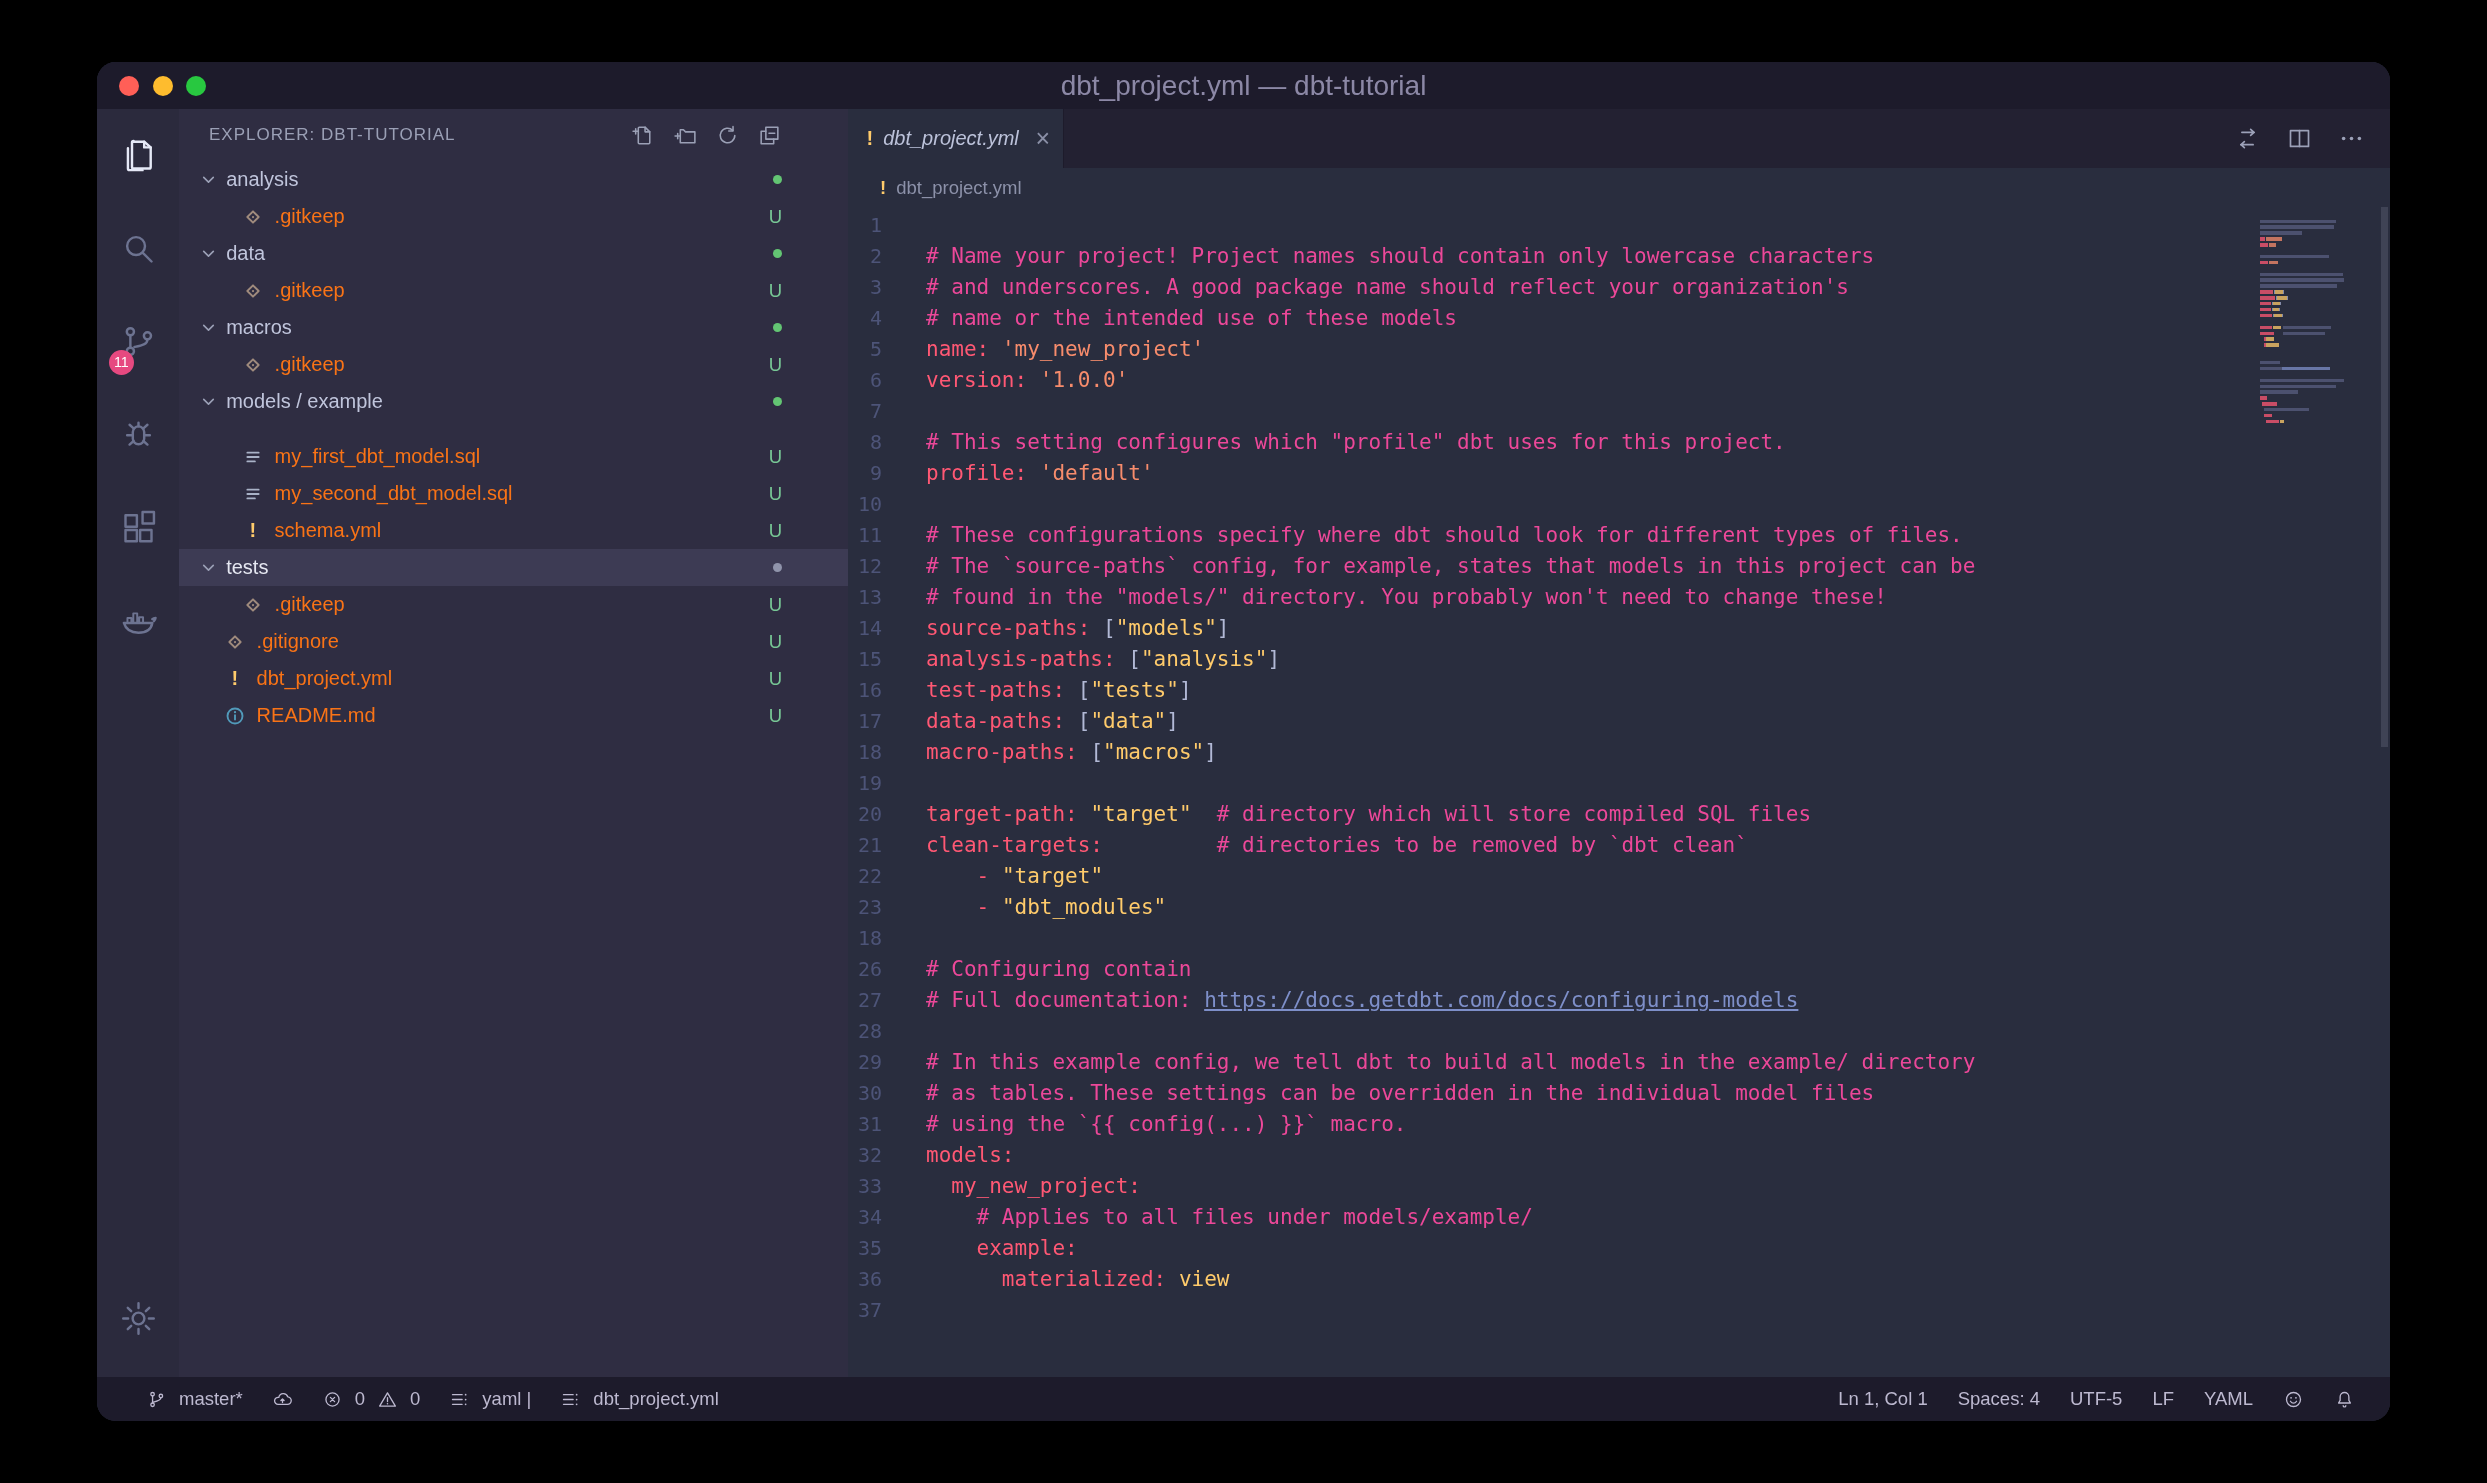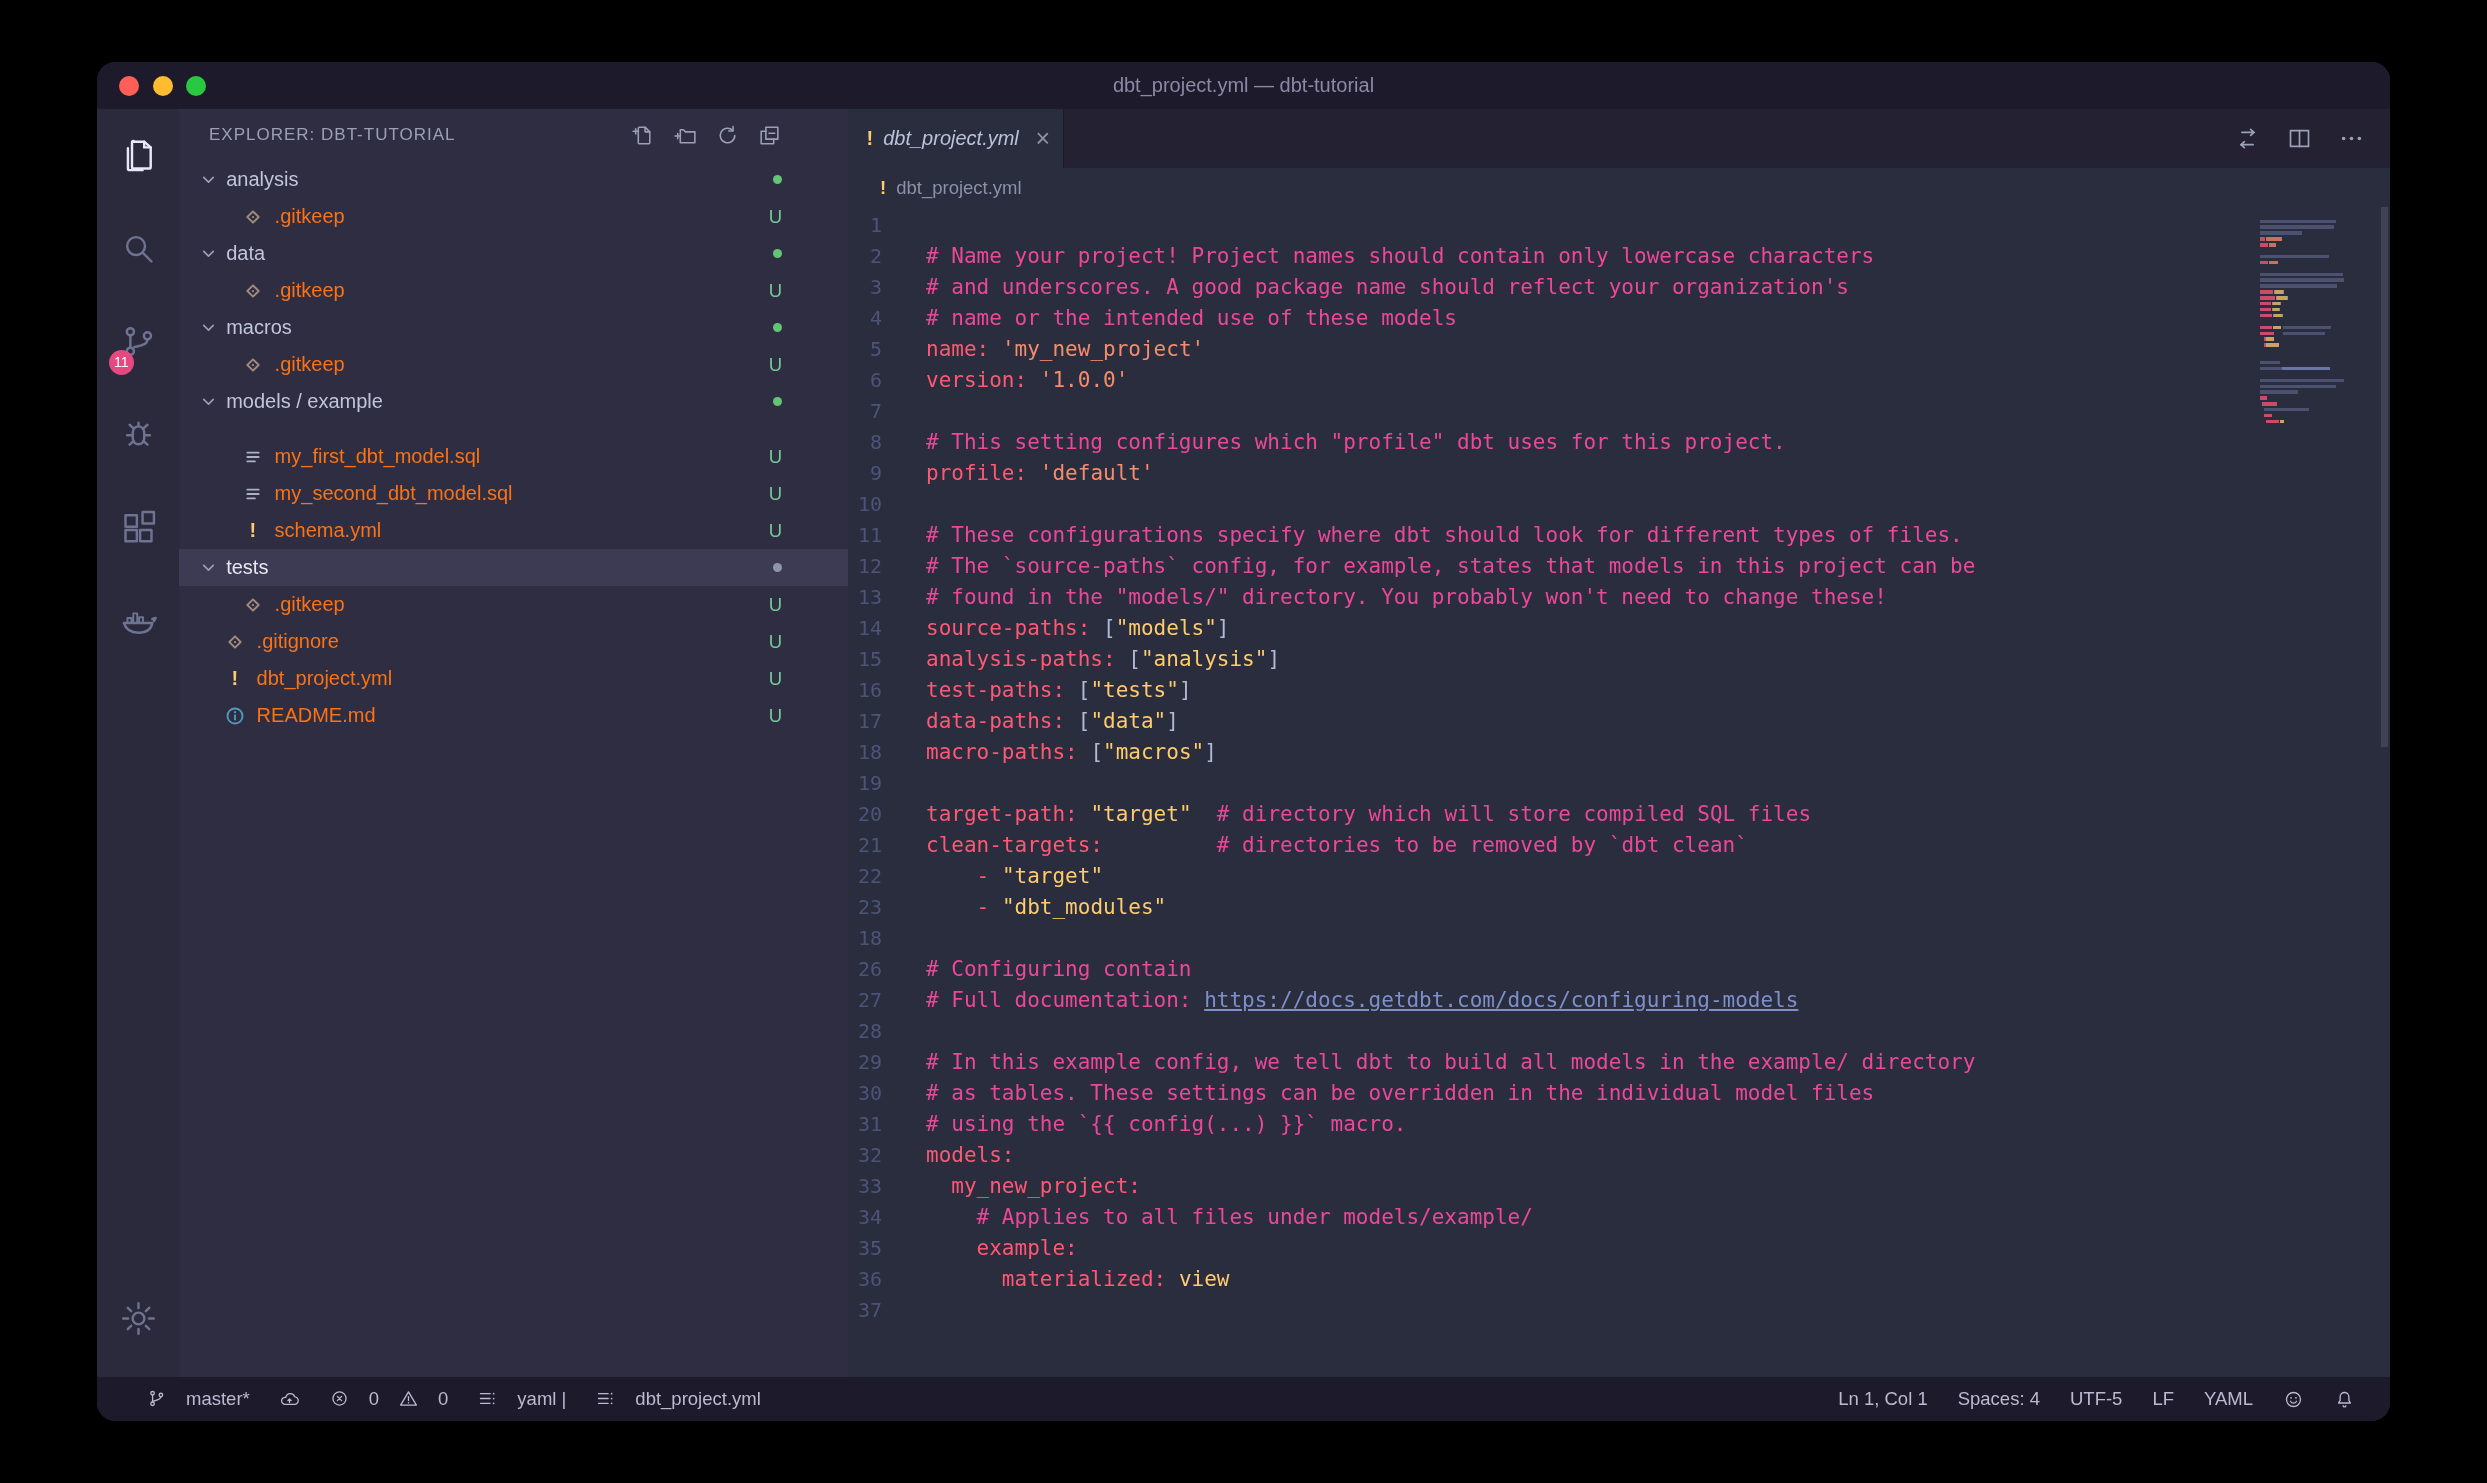--- a/index.html
+++ b/index.html
@@ -11,21 +11,21 @@
             display:flex; flex-direction:column;
             box-shadow:0 25px 76px rgba(0,0,0,.85); }
 
   
   .titlebar { flex:none; height:47px; background:#1d1b2b; position:relative;
               display:flex; align-items:center; justify-content:center; }
   .traffic { position:absolute; left:22px; top:0; height:100%;
              display:flex; align-items:center; gap:13.5px; }
   .light { width:20px; height:20px; border-radius:50%; }
   .light.red{background:#ff5f57} .light.yellow{background:#febc2e} .light.green{background:#28c840}
-  .win-title { color:#8c88a6; font-size:20px; }
+  .win-title { color:#8c88a6; font-size:28px; }
 
   
   .main { flex:1; display:flex; min-height:0; }
 
   
   .activitybar { flex:none; width:82px; background:#2b2a3d;
                  display:flex; flex-direction:column; align-items:center; }
   .ab-top,.ab-bottom{ width:100%; display:flex; flex-direction:column; align-items:center;}
   .ab-bottom{ margin-top:auto; padding-bottom:11.8px; }
   .ab-item { width:82px; height:93px; display:flex; align-items:center; justify-content:center;
@@ -98,21 +98,21 @@
 
   .scrollbar { position:absolute; top:0; right:0; width:11.8px; height:100%; }
   .scroll-thumb { position:absolute; top:0; right:2.5px; width:6.7px; height:540px;
                   background:rgba(199,203,227,.14); }
 
   
   .statusbar { flex:none; height:44px; background:#1d1b2b; display:flex; align-items:center;
                padding:0 35px 0 49px; color:#bdb9d0; font-size:18.5px; }
   .sb-left { display:flex; align-items:center; gap:29px; }
   .sb-right { margin-left:auto; display:flex; align-items:center; gap:30px; }
-  .sb-item { display:flex; align-items:flex-start; gap:19px; cursor:pointer; }
+  .sb-item { display:flex; align-items:center; gap:12px; cursor:pointer; }
   .sb-item svg { width:21px; height:21px; }
 
   .icon { display:inline-flex; }
   svg.ic { fill:none; stroke:currentColor; stroke-width:1.5;
            stroke-linecap:round; stroke-linejoin:round; }
 </style>
 </head>
 <body>
 
 <div class="window">

